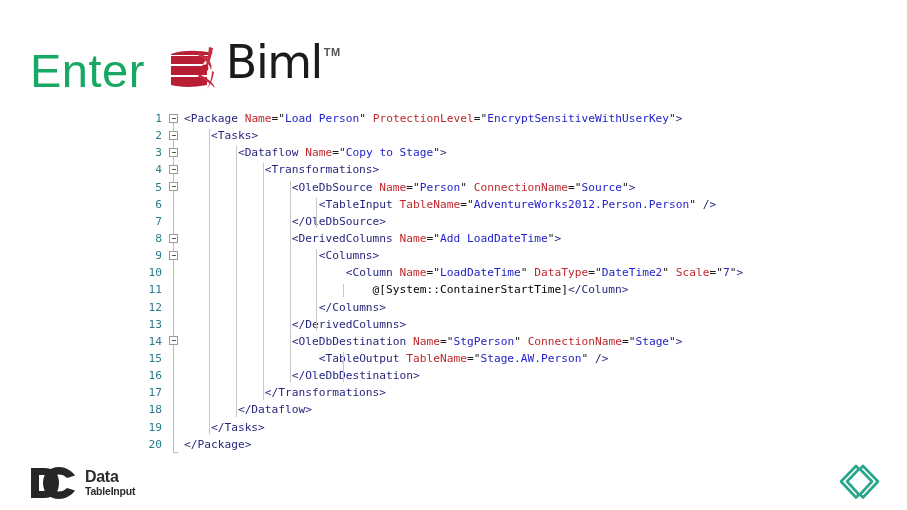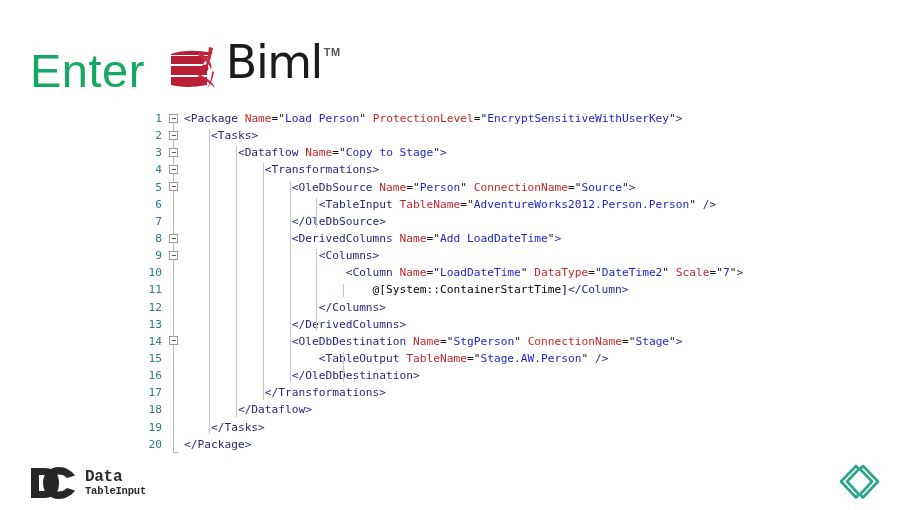--- a/index.html
+++ b/index.html
@@ -164,21 +164,21 @@
   #dc-logo {
     position: absolute;
     left: 30px;
     top: 466px;
     display: flex;
     align-items: center;
   }
   #dc-mark { width: 46px; height: 34px; flex: 0 0 auto; }
   #dc-words {
     margin-left: 9px;
-    font-family: Liberation Mono, monospace;
+    font-family: Liberation Sans, sans-serif;
     color: #2b2b2b;
     line-height: 1.02;
   }
   #dc-word-data {
     font-size: 16px;
     font-weight: 700;
     letter-spacing: -0.3px;
     display: block;
   }
   #dc-word-community {

